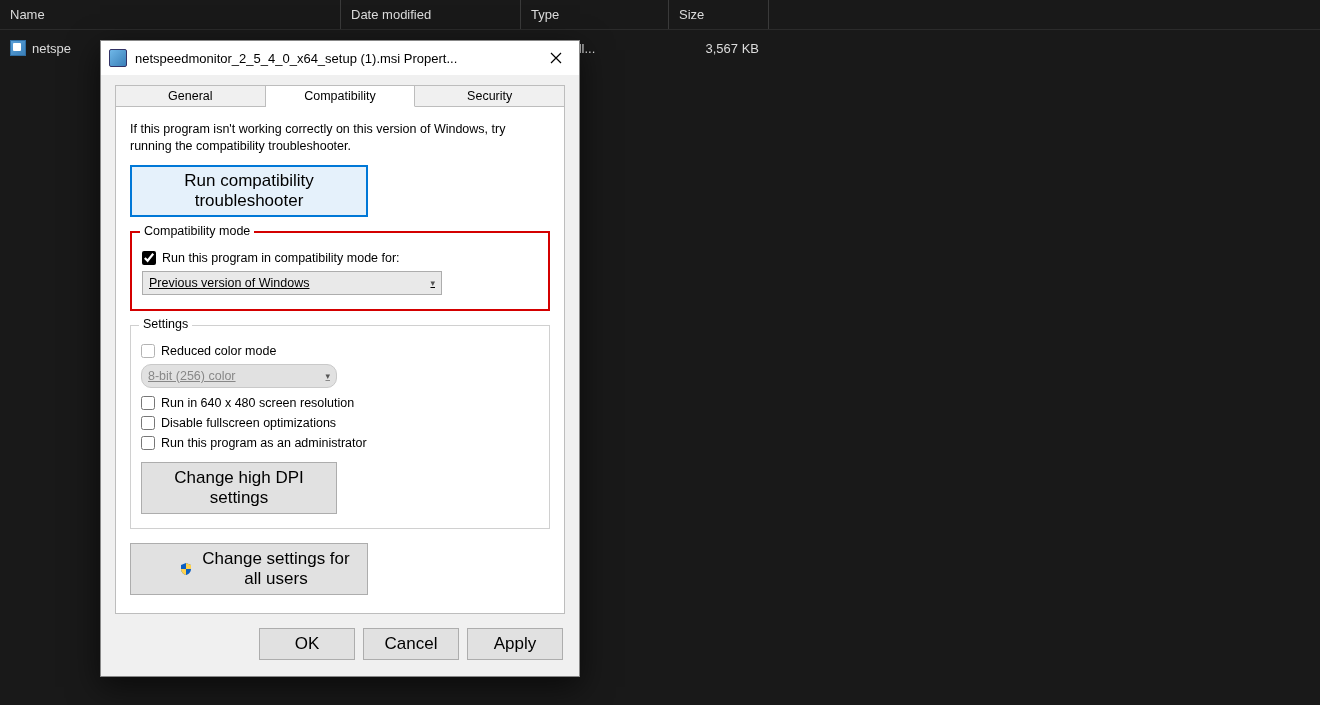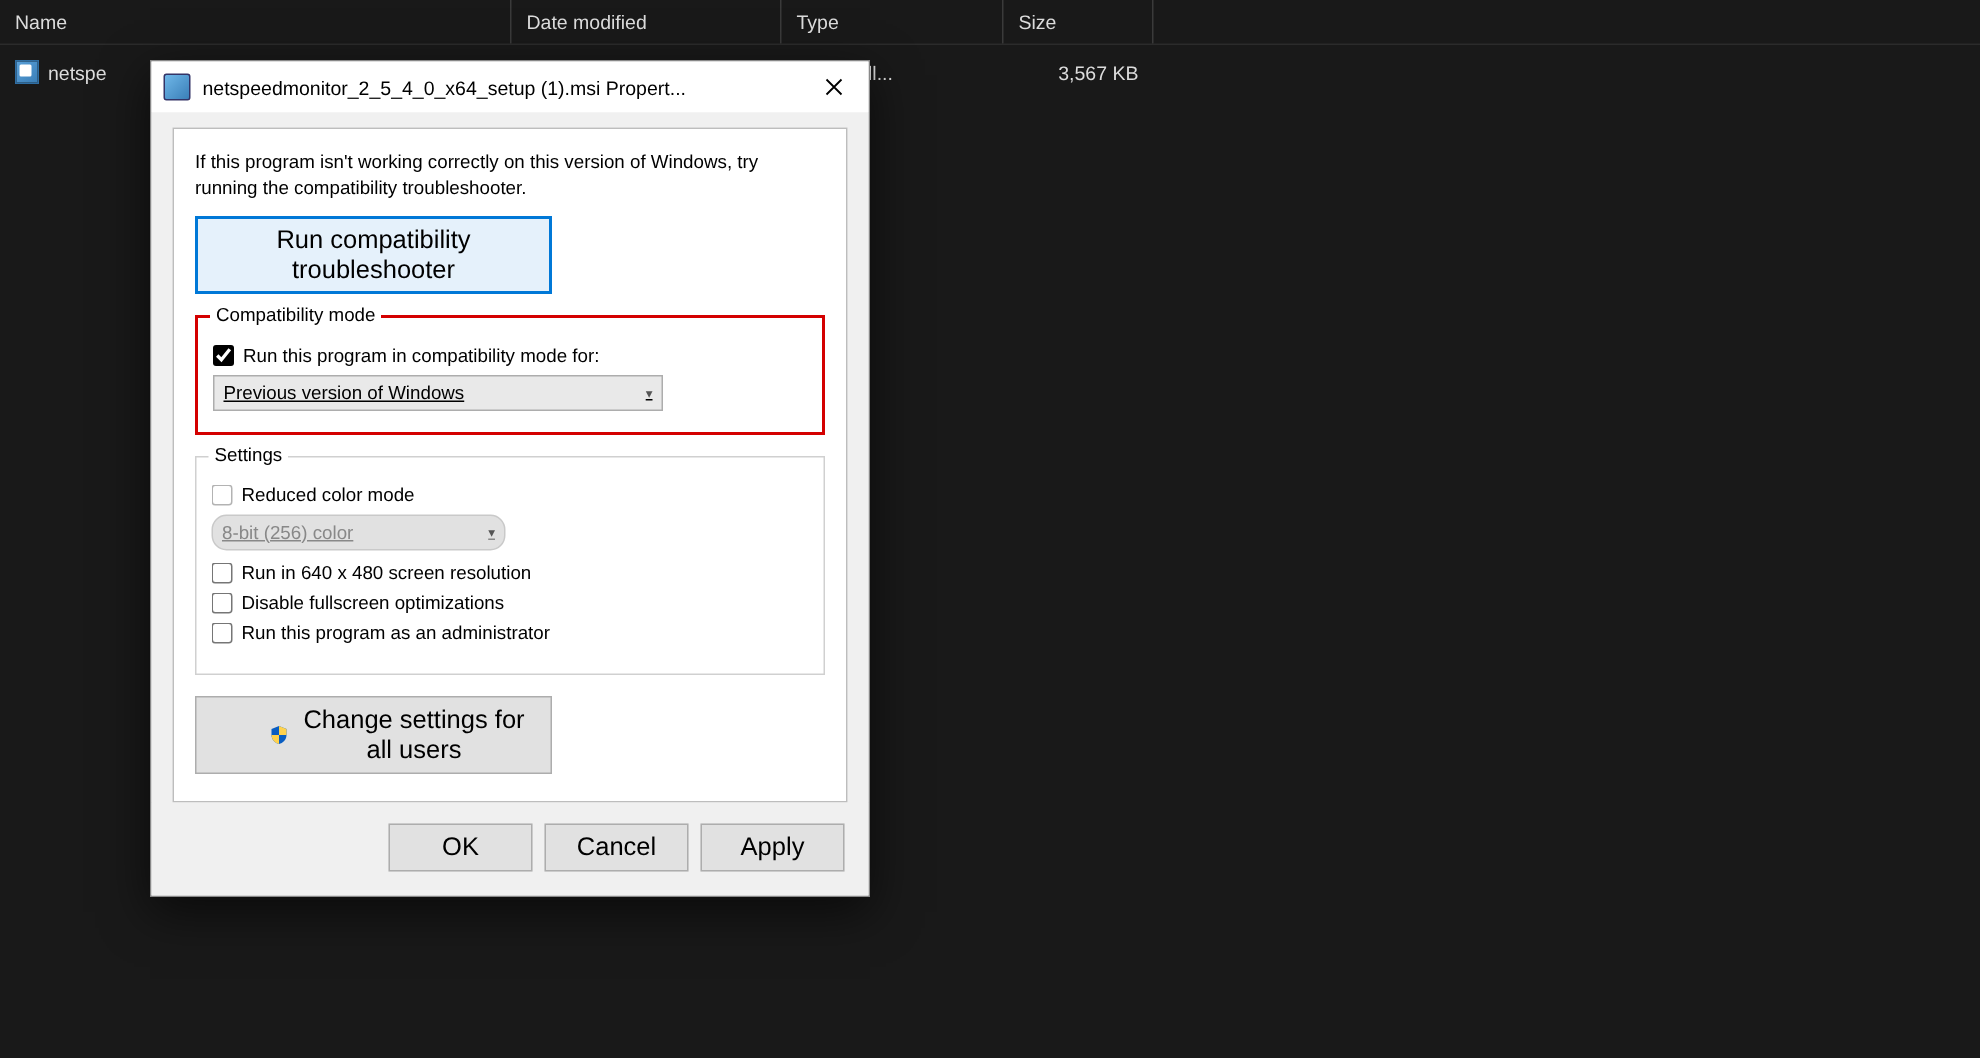--- a/index.html
+++ b/index.html
@@ -181,20 +181,25 @@
     <span class="ticon"></span>
     <span class="title">netspeedmonitor_2_5_4_0_x64_setup (1).msi Propert...</span>
     <div class="close">
       <svg viewBox="0 0 12 12">
           <path d="M1 1 L11 11 M11 1 L1 11" stroke="#000" stroke-width="1.2"></path>
         </svg>
     </div>
   </div>
 
   <div class="tabs-wrap">
+    <div class="tab-row">
+      <div class="tab row2">General</div>
+      <div class="tab row2 active">Compatibility</div>
+      <div class="tab row2">Security</div>
+    </div>
 
     <div class="tab-panel">
       <div class="help-text">If this program isn't working correctly on this version of Windows, try running the compatibility troubleshooter.</div>
 
       <button class="btn primary-outline longw">Run compatibility troubleshooter</button>
 
 
       
       <div class="group highlight">
         <span class="legend">Compatibility mode</span>
@@ -230,20 +235,21 @@
         <label class="chk-row">
           <input type="checkbox" style="">
           <span class="lbl">Disable fullscreen optimizations</span>
         </label>
 
         <label class="chk-row">
           <input type="checkbox" style="">
           <span class="lbl">Run this program as an administrator</span>
         </label>
 
+        <button class="btn" style="width:196px; margin-top:6px;">Change high DPI settings</button>
       </div>
 
       <div class="allusers-row">
         <button class="btn" style="width:238px;padding-left:48px;">
           <span class="shield-icon">
             <svg viewBox="0 0 14 14">
                 <path d="M7 1 L12 3 V7 C12 10 9.5 12.5 7 13 C4.5 12.5 2 10 2 7 V3 Z" fill="#0a5ec2"></path>
                 <path d="M7 1 L12 3 V7 L7 7 Z" fill="#ffd24d"></path>
                 <path d="M7 7 L7 13 C4.5 12.5 2 10 2 7 Z" fill="#ffd24d"></path>
               </svg>

